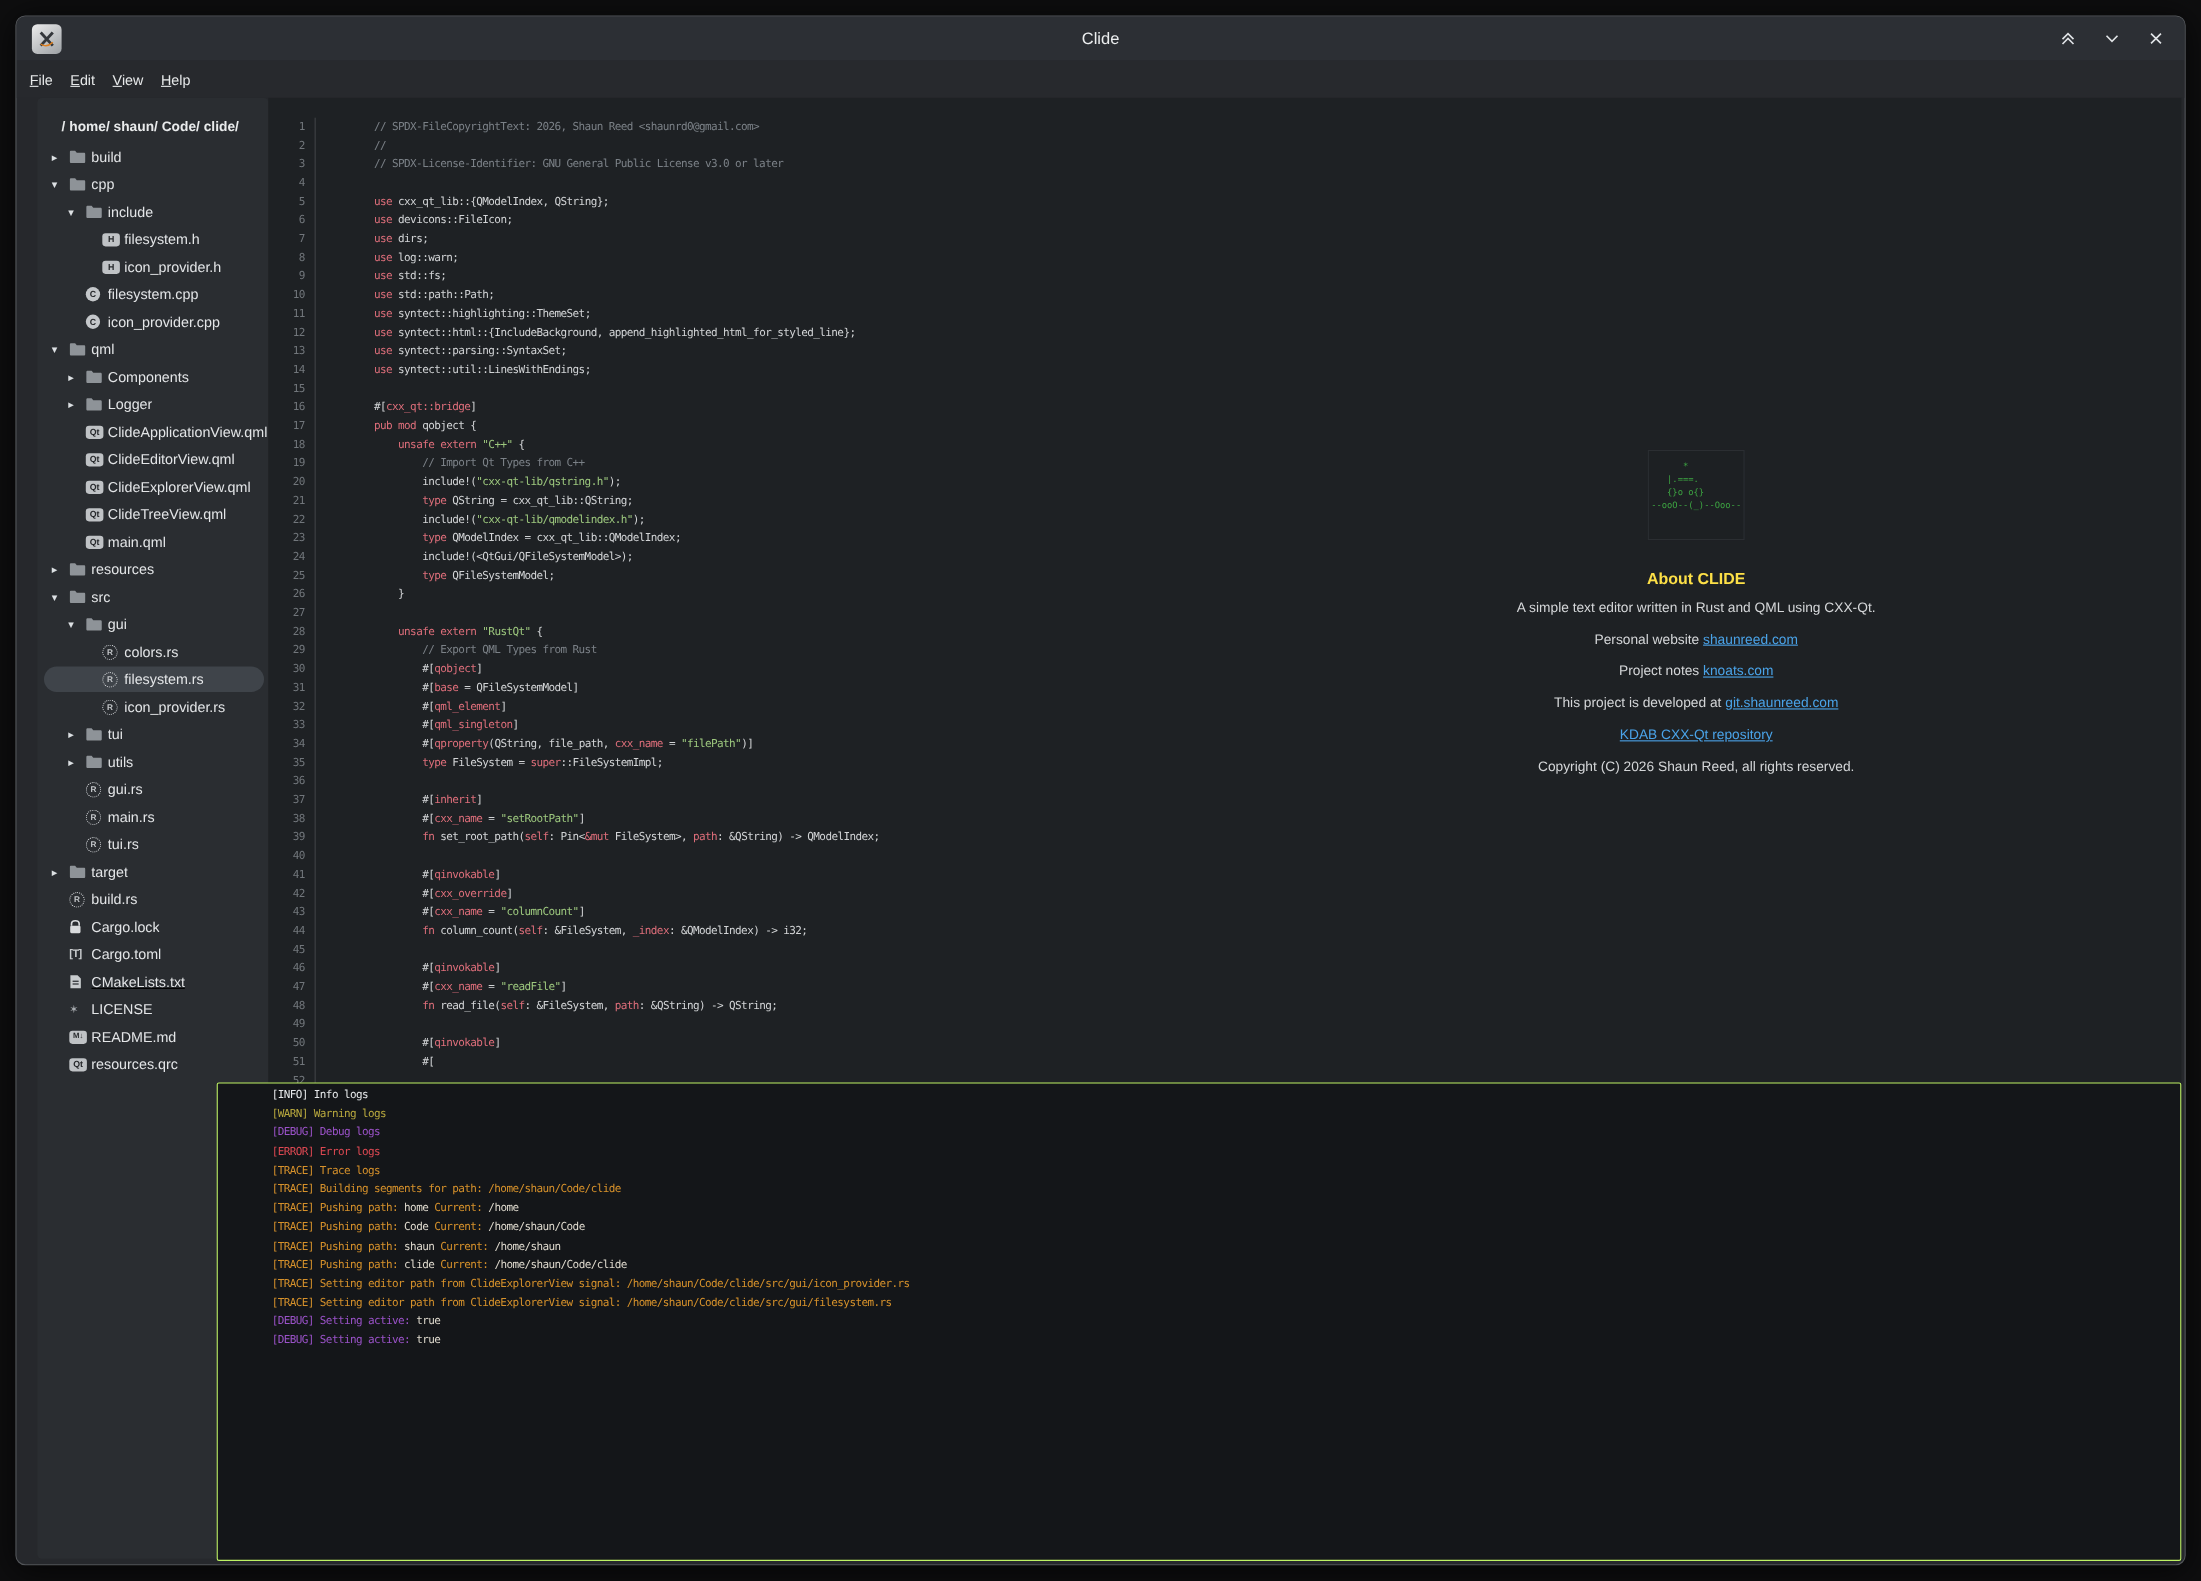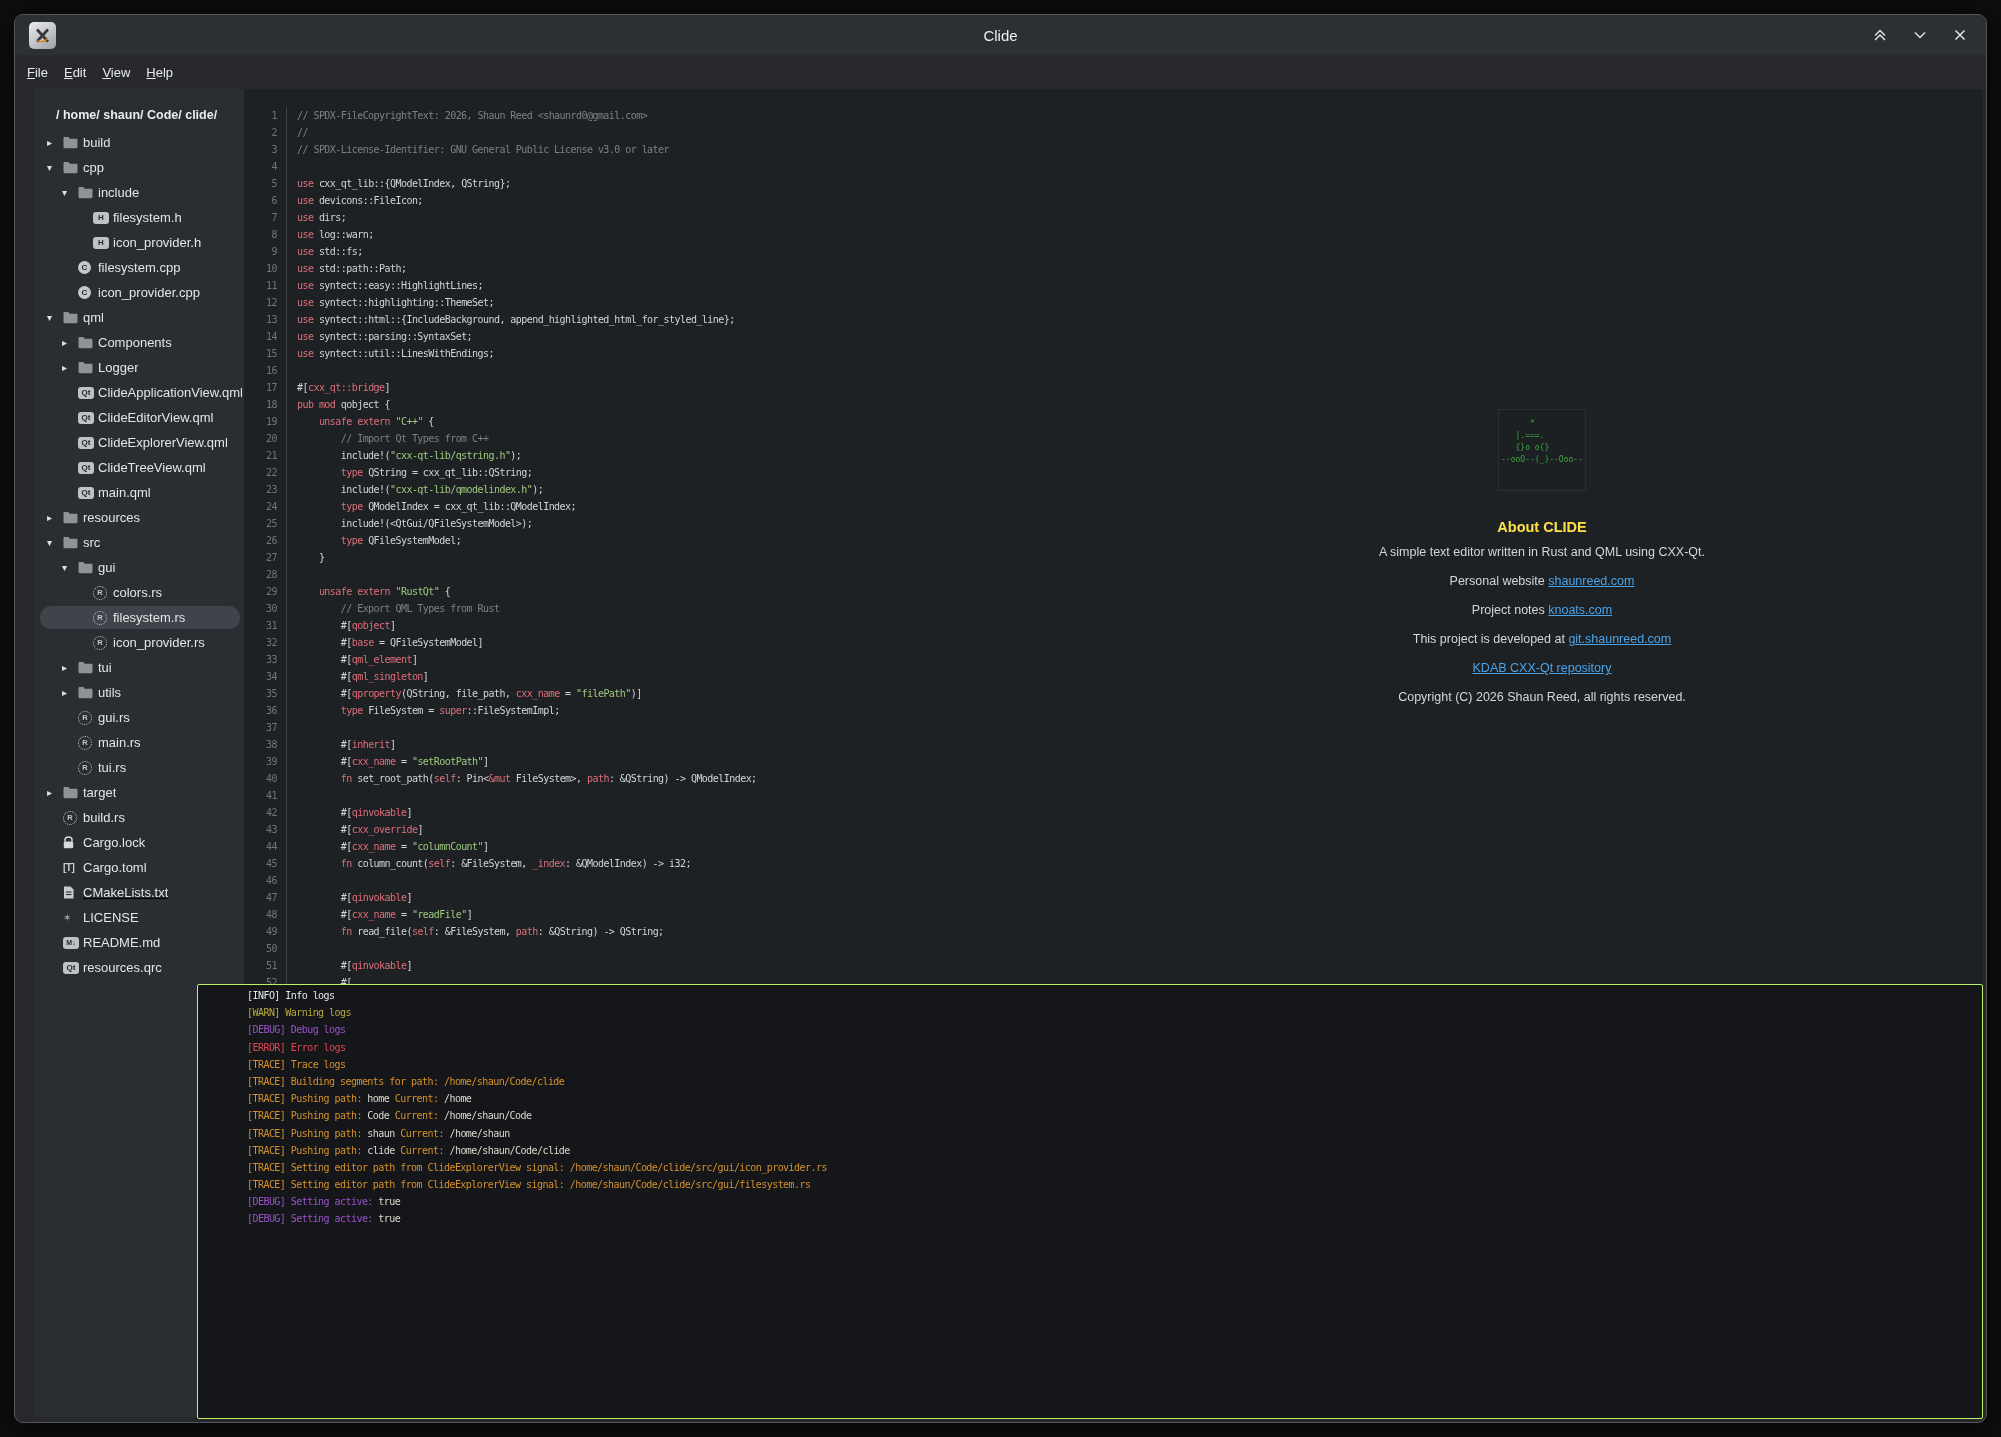--- a/index.html
+++ b/index.html
@@ -38,21 +38,21 @@
     border:1.5px dotted #c4c7ca;color:#c4c7ca;font-size:7.5px;font-weight:bold;}
   .toml{color:#c9ccce;font-size:10px;font-weight:bold;letter-spacing:-0.5px;}
   .lic{color:#a8acb0;font-size:10px;}
   
   .editor{position:absolute;left:229px;top:74px;right:3px;bottom:3px;background:#1e2124;overflow:hidden;}
   .code-wrap{position:absolute;left:0;top:18px;right:0;bottom:0;
     font-family:"DejaVu Sans Mono",monospace;font-size:10px;letter-spacing:-0.55px;}
   .gutter{position:absolute;left:0;top:0;width:42px;border-right:1px solid #3f4347;bottom:-1000px;}
   .gutter .ln{height:17px;line-height:17px;text-align:right;padding-right:9px;color:#71767b;}
   .code-col{position:absolute;left:53px;top:0;right:0;}
-  .code-line{height:17px;line-height:17px;white-space:pre;}
+  .code-line{height:17px;line-height:17px;white-space:pre;margin-left:43px;}
   .tok-t{color:#d2d4d6;} .tok-k{color:#dd6e7a;} .tok-s{color:#9dc87e;} .tok-c{color:#7b8187;} .tok-a{color:#dd6e7a;}
   
   .about{position:absolute;left:948px;top:320px;width:700px;text-align:center;color:#d4d6d8;}
   .logo-box{display:inline-block;background:#1d2023;border:1px solid #2b2e32;padding:8px 2px 24px 2px;}
   .logo-box pre{margin:0;font-family:"DejaVu Sans Mono",monospace;font-size:8px;line-height:12px;
     color:#3da642;text-align:left;}
   .about-title{margin-top:28px;font-size:14.5px;font-weight:bold;color:#fde047;}
   .about-desc{margin-top:3px;height:29px;line-height:29px;font-size:12.5px;}
   .about-line{height:29px;line-height:29px;font-size:12.5px;}
   .about-copy{height:29px;line-height:29px;font-size:12.5px;}
@@ -440,21 +440,20 @@
           <div class="code-line"><span class="tok-c">// SPDX-FileCopyrightText: 2026, Shaun Reed &lt;shaunrd0@gmail.com&gt;</span></div>
           <div class="code-line"><span class="tok-c">//</span></div>
           <div class="code-line"><span class="tok-c">// SPDX-License-Identifier: GNU General Public License v3.0 or later</span></div>
           <div class="code-line"></div>
           <div class="code-line"><span class="tok-k">use</span><span class="tok-t"> cxx_qt_lib::{QModelIndex, QString};</span></div>
           <div class="code-line"><span class="tok-k">use</span><span class="tok-t"> devicons::FileIcon;</span></div>
           <div class="code-line"><span class="tok-k">use</span><span class="tok-t"> dirs;</span></div>
           <div class="code-line"><span class="tok-k">use</span><span class="tok-t"> log::warn;</span></div>
           <div class="code-line"><span class="tok-k">use</span><span class="tok-t"> std::fs;</span></div>
           <div class="code-line"><span class="tok-k">use</span><span class="tok-t"> std::path::Path;</span></div>
-          <div class="code-line"><span class="tok-k">use</span><span class="tok-t"> syntect::easy::HighlightLines;</span></div>
           <div class="code-line"><span class="tok-k">use</span><span class="tok-t"> syntect::highlighting::ThemeSet;</span></div>
           <div class="code-line"><span class="tok-k">use</span><span class="tok-t"> syntect::html::{IncludeBackground, append_highlighted_html_for_styled_line};</span></div>
           <div class="code-line"><span class="tok-k">use</span><span class="tok-t"> syntect::parsing::SyntaxSet;</span></div>
           <div class="code-line"><span class="tok-k">use</span><span class="tok-t"> syntect::util::LinesWithEndings;</span></div>
           <div class="code-line"></div>
           <div class="code-line"><span class="tok-t">#[</span><span class="tok-a">cxx_qt::bridge</span><span class="tok-t">]</span></div>
           <div class="code-line"><span class="tok-k">pub mod</span><span class="tok-t"> qobject {</span></div>
           <div class="code-line"><span class="tok-t">    </span><span class="tok-k">unsafe extern</span><span class="tok-t"> </span><span class="tok-s">"C++"</span><span class="tok-t"> {</span></div>
           <div class="code-line"><span class="tok-c">        // Import Qt Types from C++</span></div>
           <div class="code-line"><span class="tok-t">        include!(</span><span class="tok-s">"cxx-qt-lib/qstring.h"</span><span class="tok-t">);</span></div>

